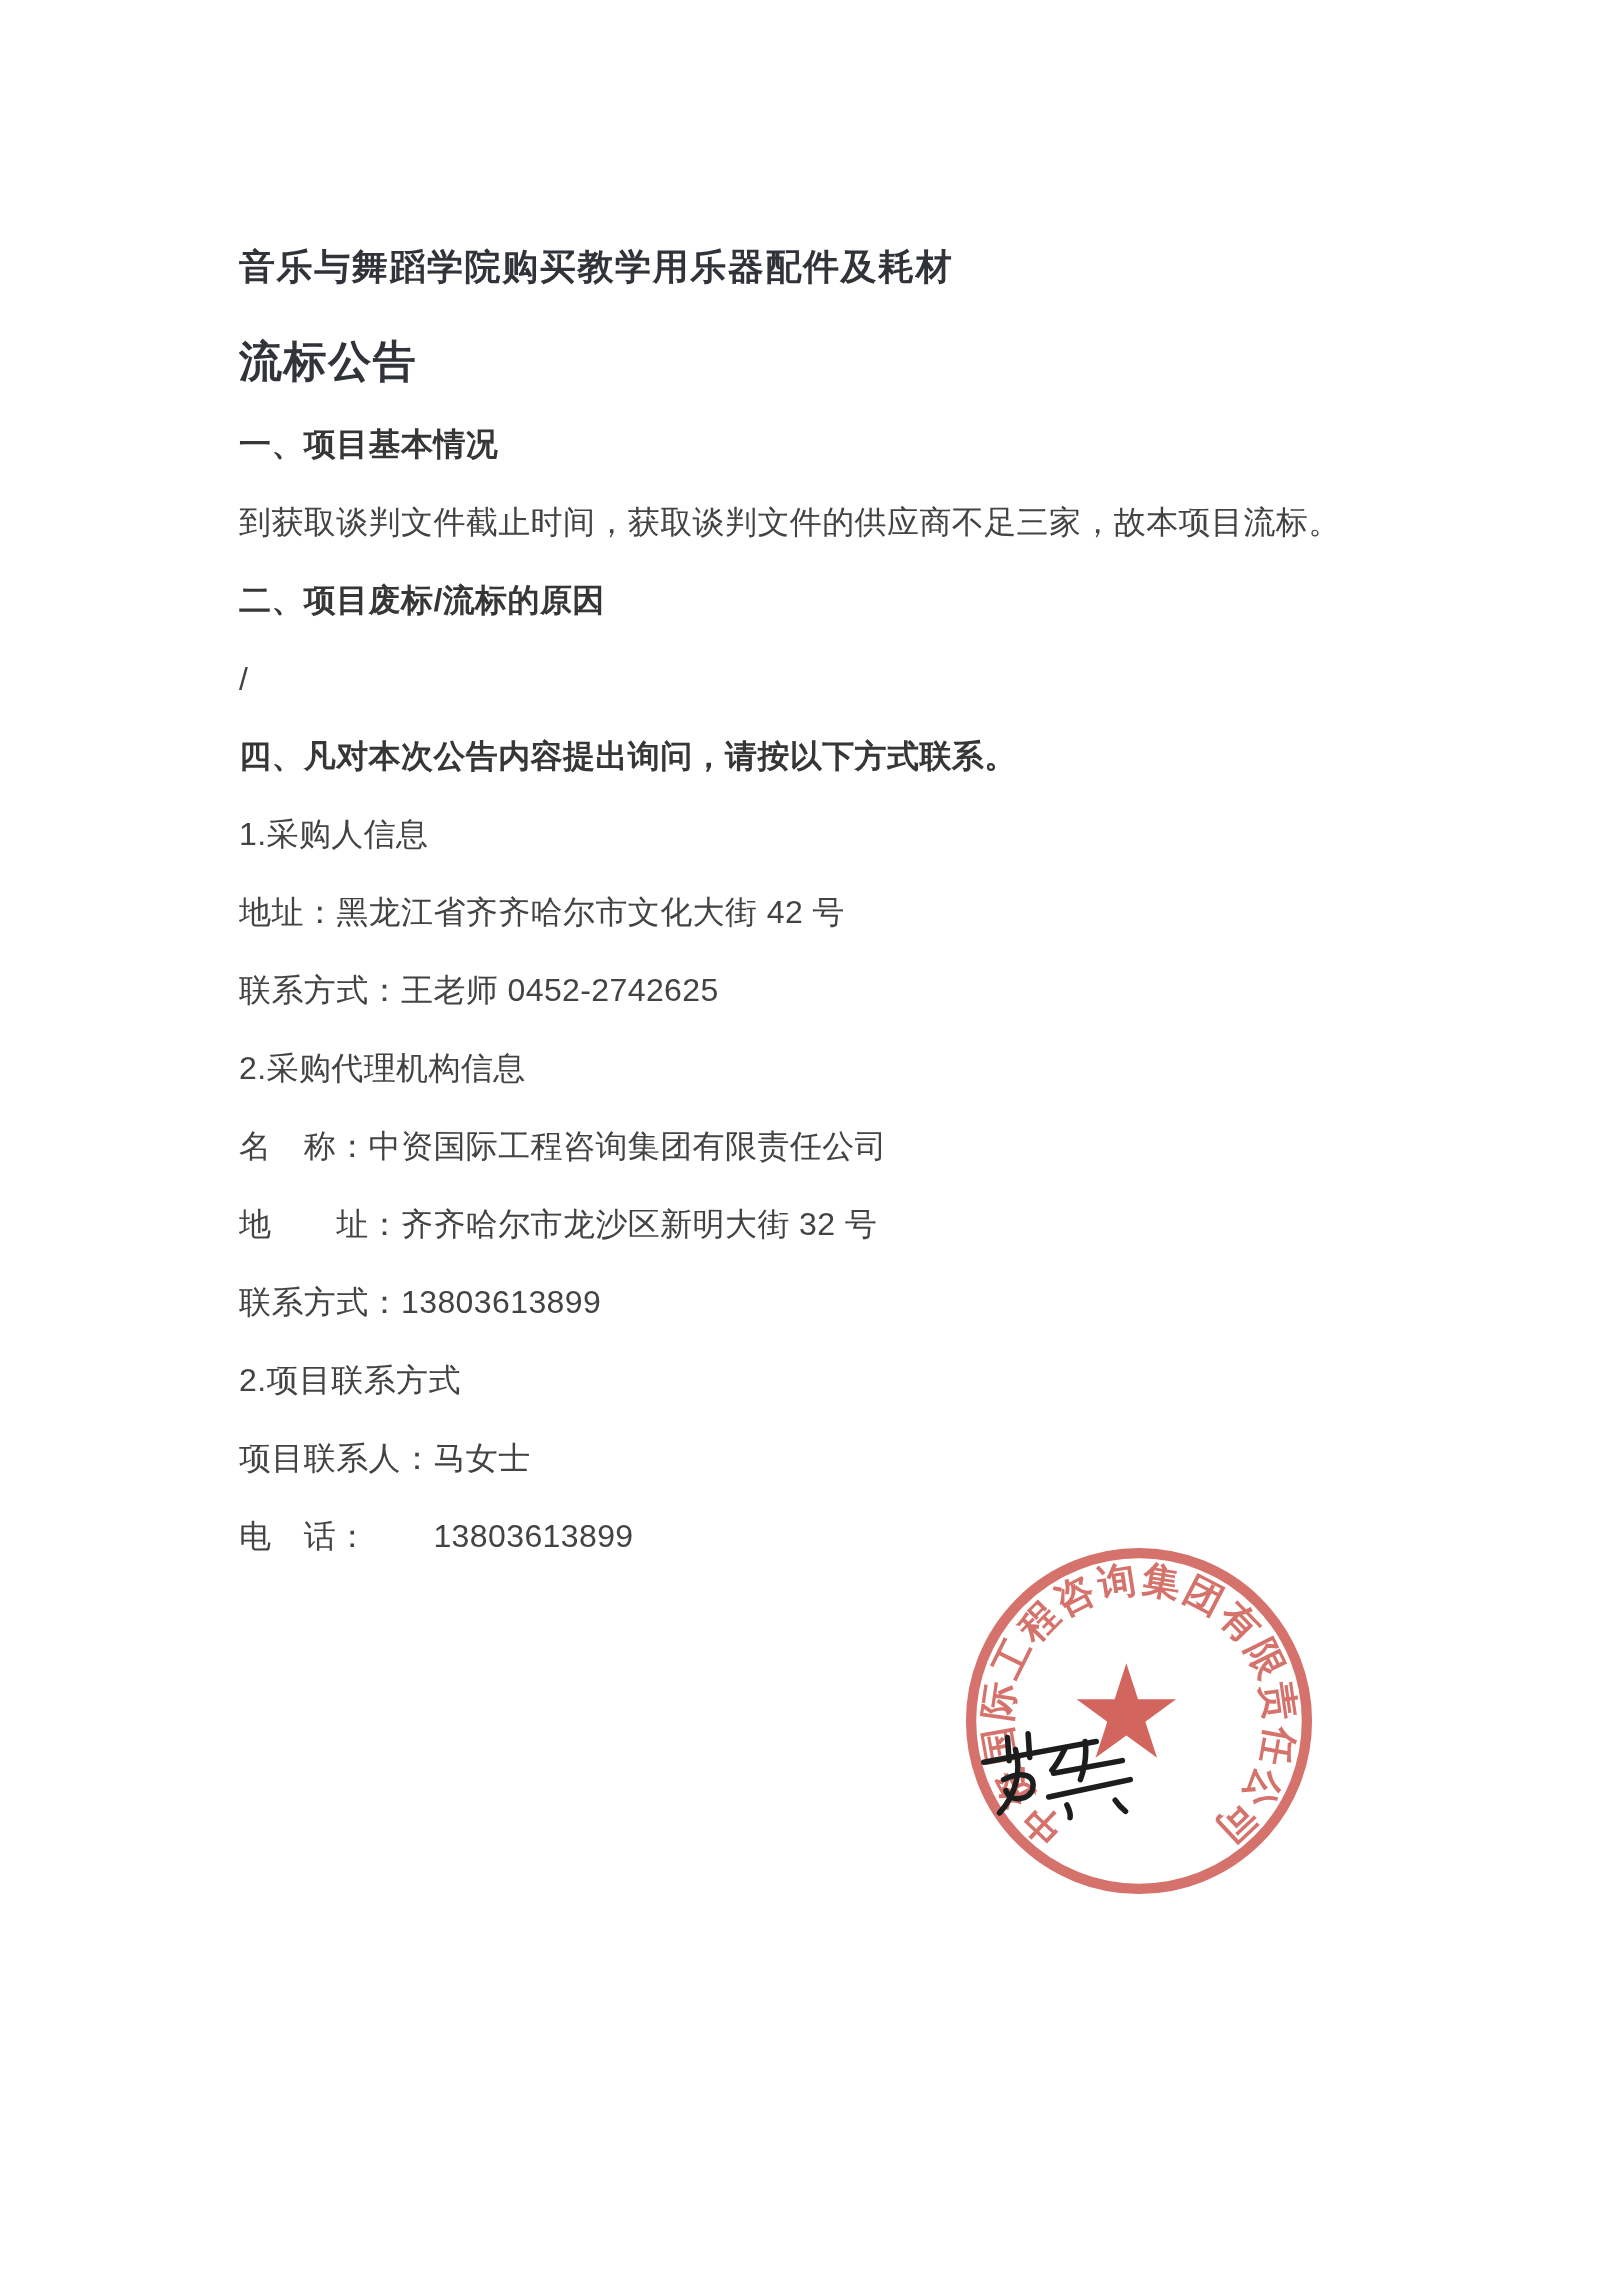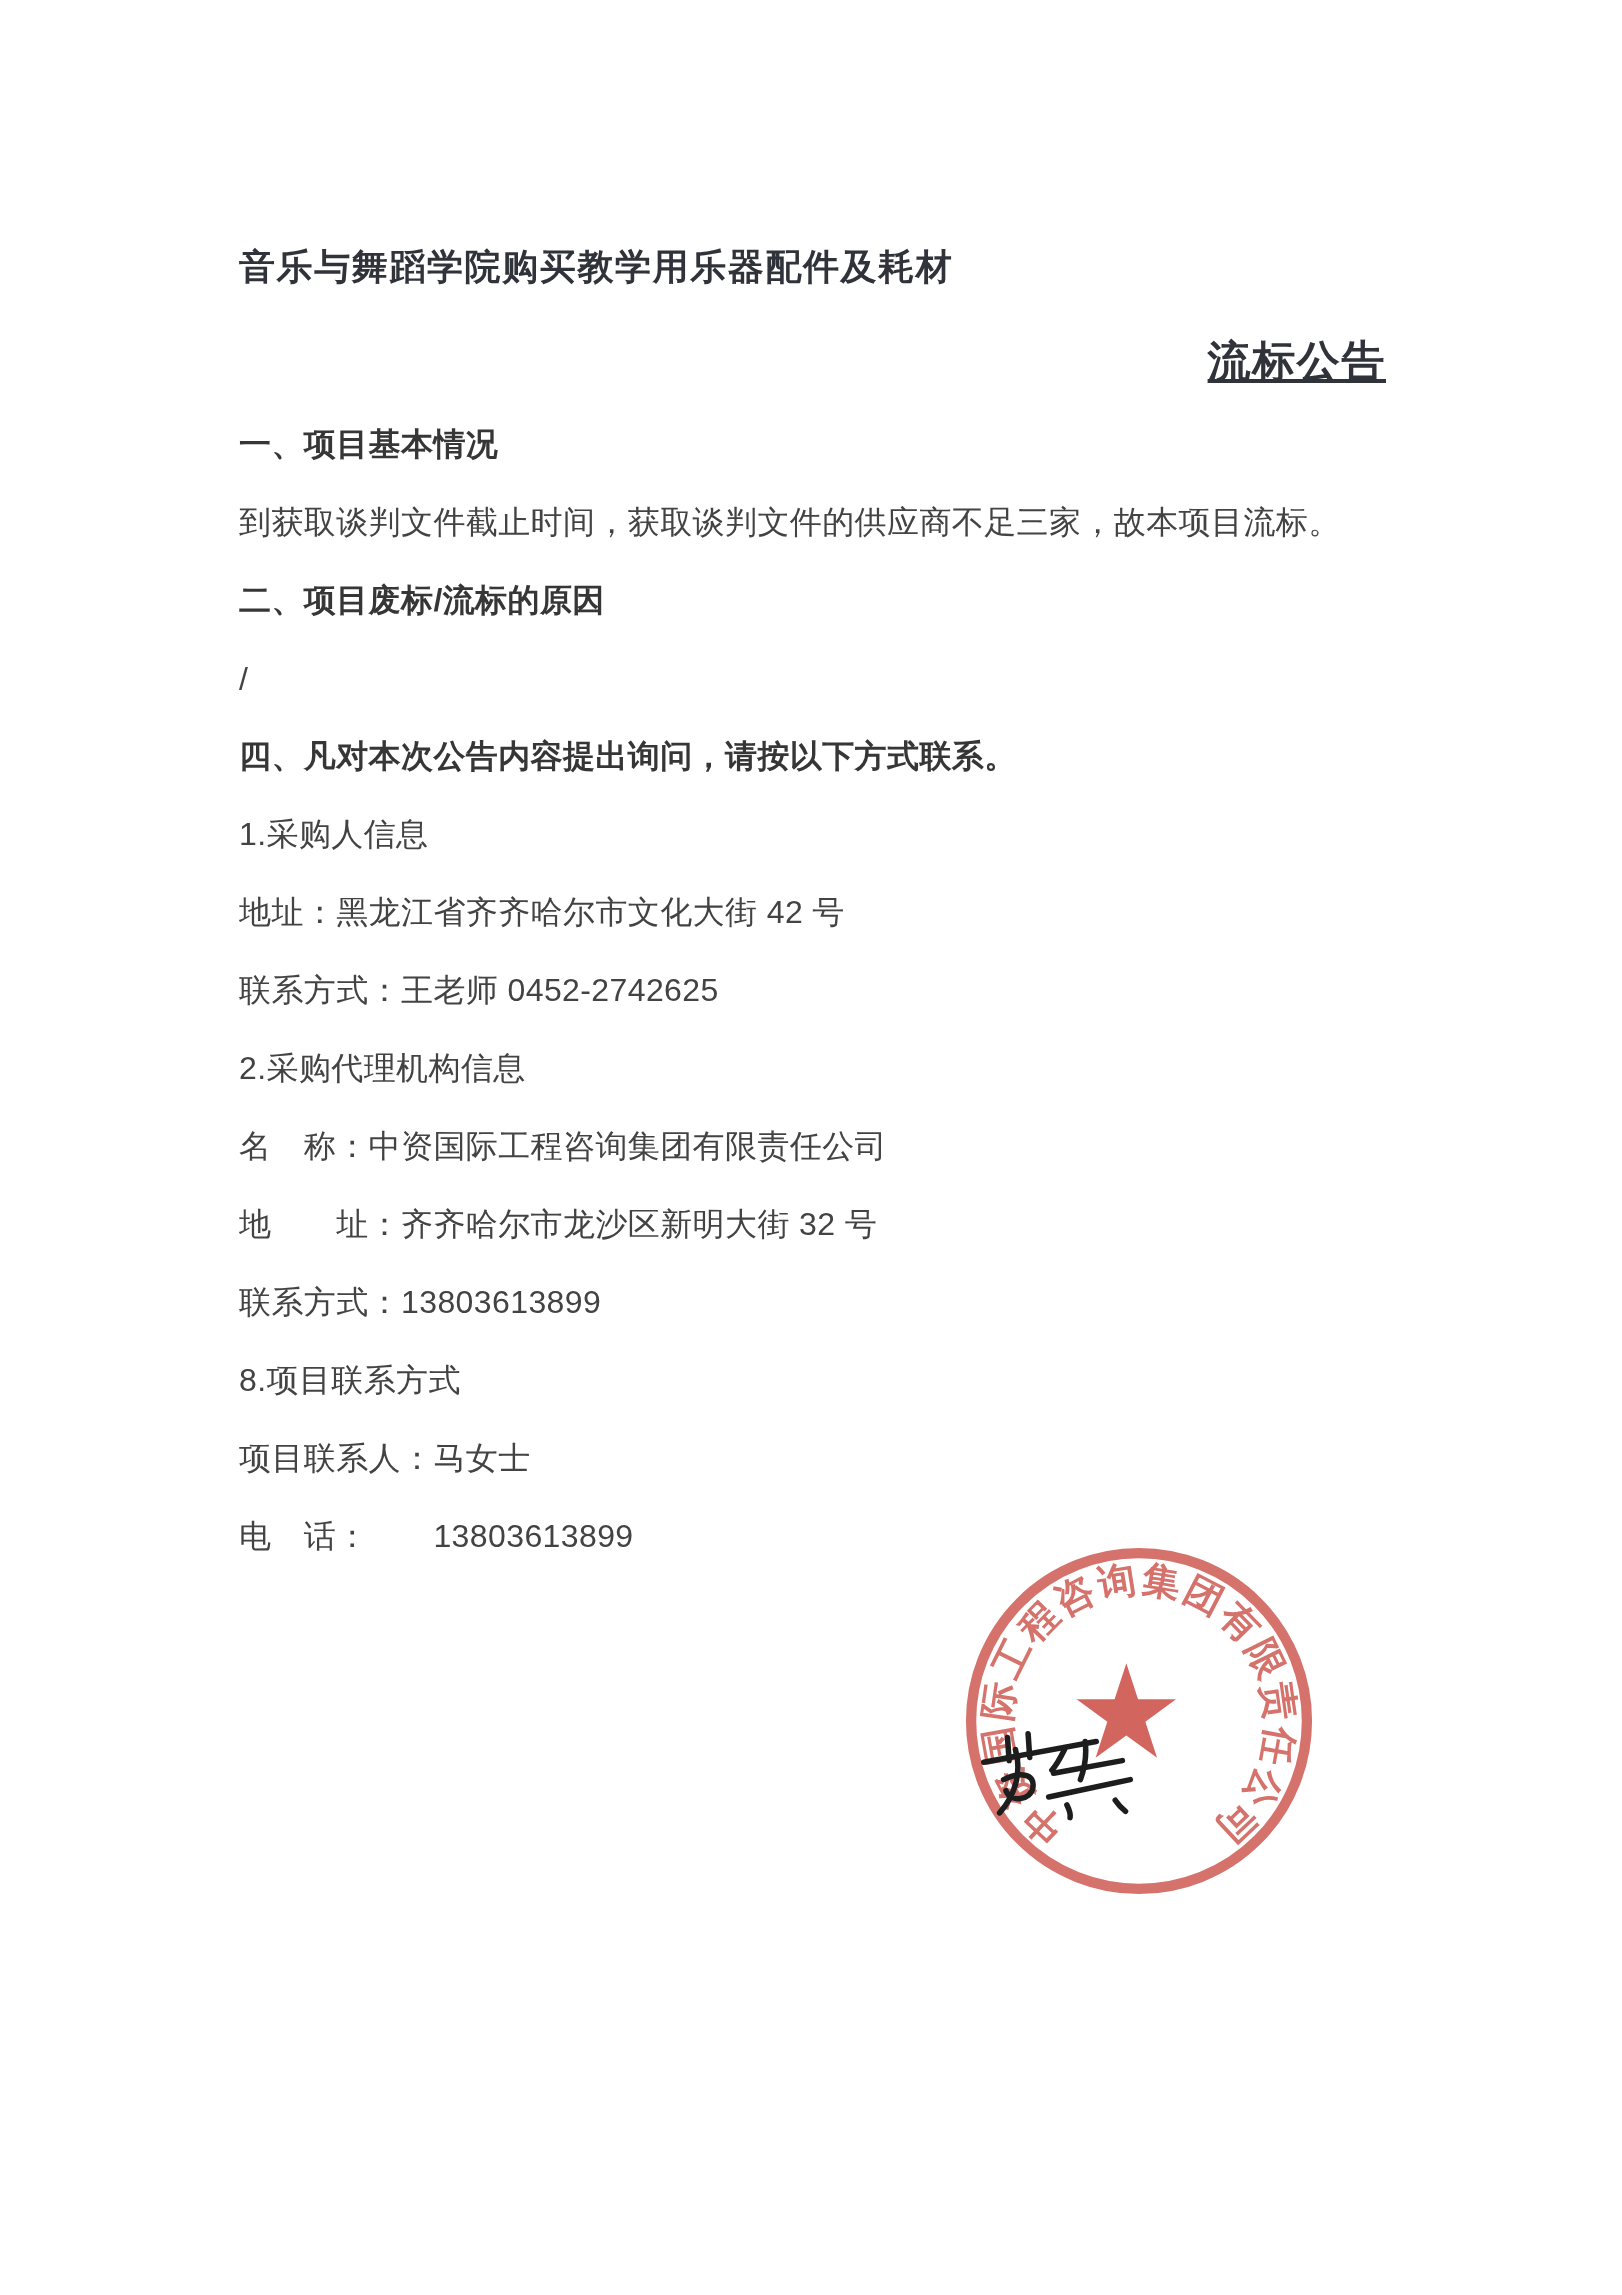--- a/index.html
+++ b/index.html
@@ -21,27 +21,26 @@
     margin: 238px 0 0 0;
     text-align: left;
     font-size: 36px;
     line-height: 57px;
     font-weight: 700;
     color: #30333a;
     letter-spacing: 1.6px;
   }
   .doc-subtitle {
     margin: 38px 0 0 0;
-    text-align: right;
+    text-align: left;
     font-size: 43px;
     line-height: 57px;
     font-weight: 700;
     color: #30333a;
     letter-spacing: 1.6px;
-    text-decoration: underline;
   }
   .body-text { margin-top: 16px; }
   .para {
     margin: 0;
     height: 78px;
     display: flex;
     align-items: center;
     font-size: 32px;
     color: #434343;
     letter-spacing: 0.4px;
@@ -88,21 +87,21 @@
     <p class="para heading">二、项目废标/流标的原因</p>
     <p class="para">/</p>
     <p class="para heading">四、凡对本次公告内容提出询问，请按以下方式联系。</p>
     <p class="para">1.采购人信息</p>
     <p class="para">地址：黑龙江省齐齐哈尔市文化大街 42 号</p>
     <p class="para">联系方式：王老师 0452-2742625</p>
     <p class="para">2.采购代理机构信息</p>
     <p class="para">名　称：中资国际工程咨询集团有限责任公司</p>
     <p class="para">地　　址：齐齐哈尔市龙沙区新明大街 32 号</p>
     <p class="para">联系方式：13803613899</p>
-    <p class="para">8.项目联系方式</p>
+    <p class="para">2.项目联系方式</p>
     <p class="para">项目联系人：马女士</p>
     <p class="para">电　话：　　13803613899</p>
   </div>
 
 </div>
 
 <div class="seal">
   <svg viewBox="0 0 452 452" xmlns="http://www.w3.org/2000/svg">
     <g opacity="0.88">
       <circle cx="226" cy="226" r="212" fill="none" stroke="#cf5f57" stroke-width="13"></circle>

